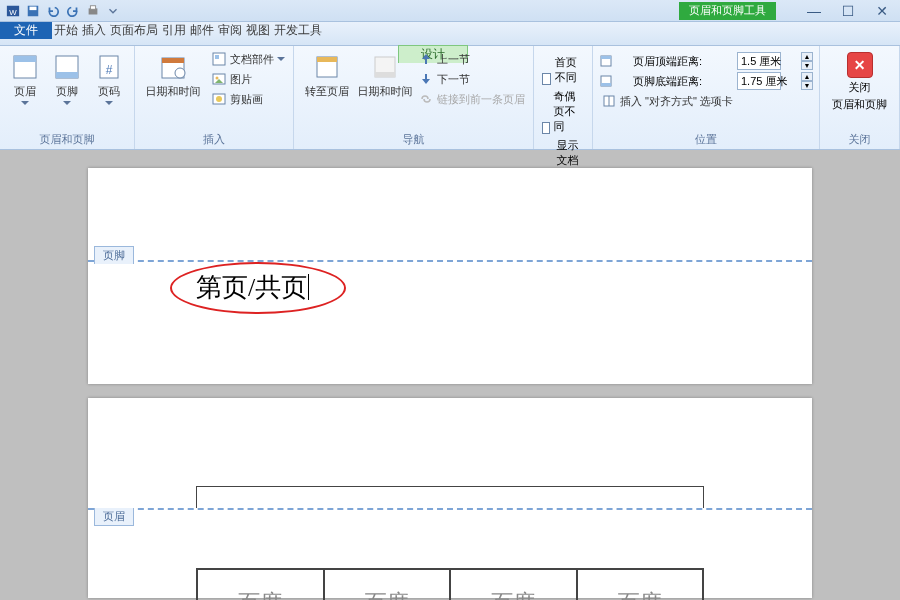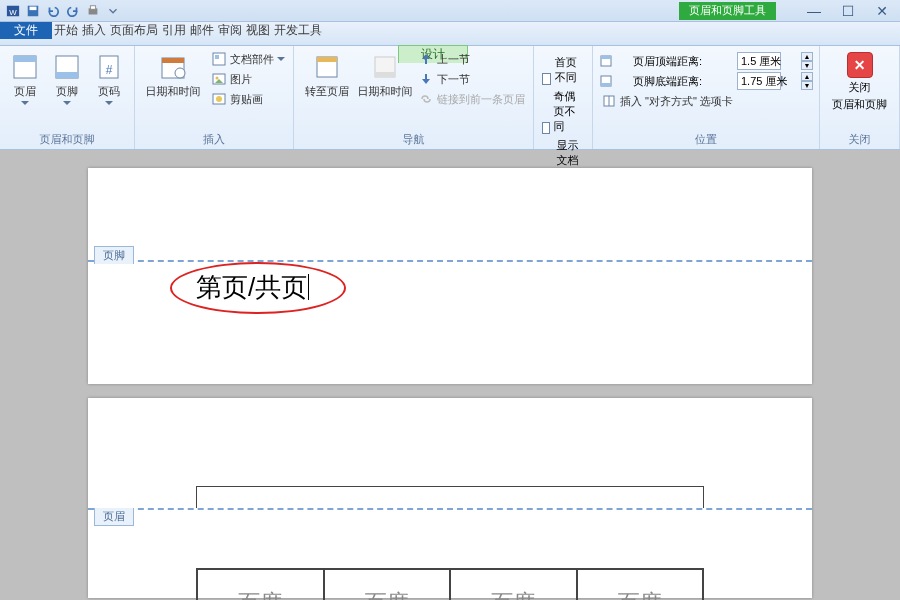--- a/index.html
+++ b/index.html
@@ -40,21 +40,21 @@
   .spin-btns div { width: 12px; height: 9px; border: 1px solid #9bb3cf; background: #e8eff8; font-size: 7px; text-align: center; line-height: 7px; }
   .close-btn-big { display: flex; flex-direction: column; align-items: center; padding: 2px 6px; gap: 2px; }
   .close-x { width: 26px; height: 26px; background: #e64545; border: 1px solid #b82f2f; border-radius: 4px; display: flex; align-items: center; justify-content: center; color: #fff; font-weight: bold; font-size: 14px; }
   
   .workspace { background: #bfbfbf; height: 450px; overflow: hidden; padding: 18px 88px 0 88px; }
   .page { background: #fff; margin-bottom: 14px; position: relative; box-shadow: 0 0 3px rgba(0,0,0,.3); }
   .page1 { height: 216px; }
   .page2 { height: 200px; }
   .hf-line { position: absolute; left: 0; right: 0; border-top: 2px dashed #7ea5d6; }
   .hf-tag { position: absolute; background: #e9f1fb; border: 1px solid #9bb8dc; border-top: none; color: #4a6a96; font-size: 11px; padding: 1px 8px; left: 6px; }
-  .footer-text { position: absolute; font-family: Liberation Sans, sans-serif; font-size: 26px; color: #000; left: 108px; top: 102px; }
+  .footer-text { position: absolute; font-family: Liberation Serif, serif; font-size: 26px; color: #000; left: 108px; top: 102px; }
   .footer-text::after { content: ""; display: inline-block; width: 1px; height: 26px; background: #000; vertical-align: -4px; margin-left: 1px; }
   .ellipse { position: absolute; border: 2px solid #d22; border-radius: 50%; width: 176px; height: 52px; left: 82px; top: 94px; }
   .tbl { position: absolute; border: 1px solid #444; left: 108px; right: 108px; }
   .tbl-row { display: flex; }
   .tbl-cell { flex: 1; border: 1px solid #444; padding: 18px 0; text-align: center; font-family: "SimSun", serif; font-size: 22px; color: #888; }
 </style>
 </head>
 <body>
 
 <div class="titlebar">

